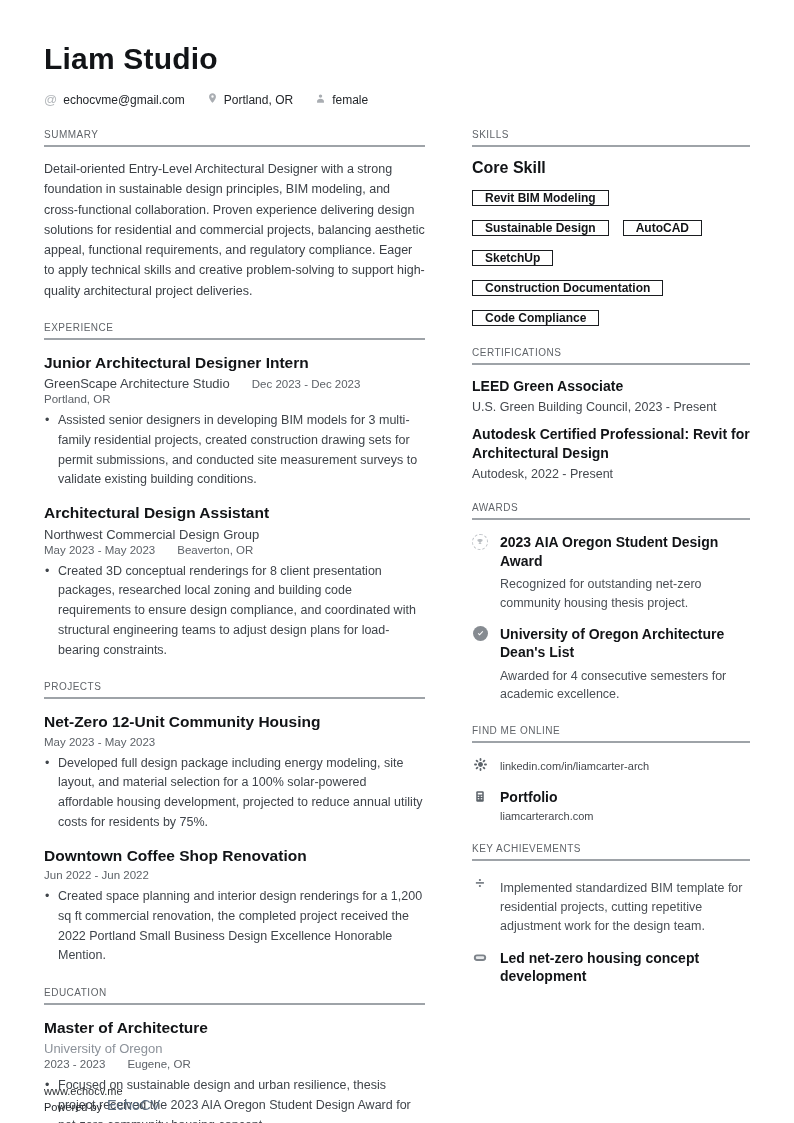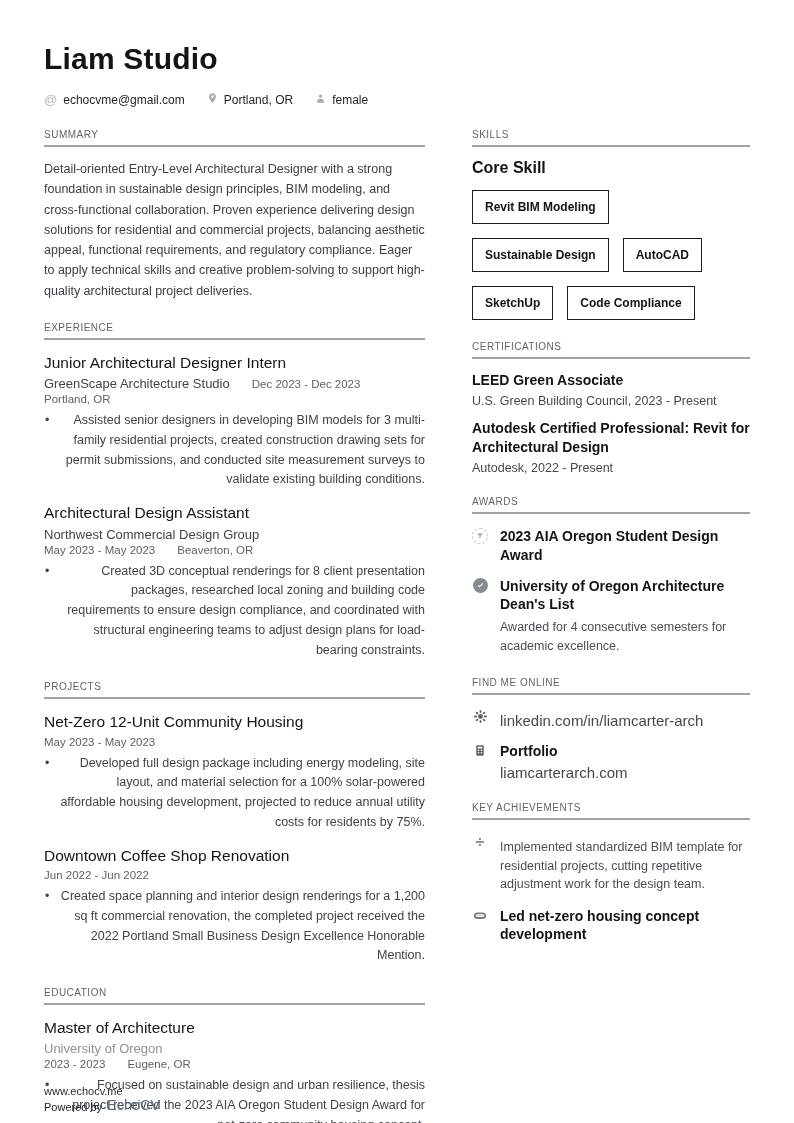--- a/index.html
+++ b/index.html
@@ -28,58 +28,58 @@
   
   .section { margin-top: 21px; }
   .section:first-child { margin-top: 18px; }
   .sec-head { font-size: 10px; letter-spacing: 0.5px; color: #606469; font-weight: 500; }
   .sec-rule { height: 2px; background: #9ea3a8; margin-top: 5px; margin-bottom: 12px; border: none; }
 
   .body-text { font-size: 12.5px; line-height: 1.62; color: #3b4046; }
 
   .item { margin-top: 13px; }
   .item:first-of-type { margin-top: 0; }
-  .item-title { font-size: 15.5px; font-weight: 400; color: #121417; line-height: 1.25; }
+  .item-title { font-size: 15.5px; font-weight: 700; color: #121417; line-height: 1.25; }
   .meta-row { display: flex; flex-wrap: wrap; align-items: baseline; column-gap: 22px; row-gap: 2px; margin-top: 4px; }
   .company { font-size: 13px; color: #3f444a; }
   .company.muted { color: #8c929a; }
   .meta-sm { font-size: 11.5px; color: #5d6268; }
   .meta-block { display: block; width: 100%; }
 
-  ul.bullets { list-style: none; margin-top: 6px; text-align: right; }
+  ul.bullets { list-style: none; margin-top: 6px; }
   ul.bullets li {
     position: relative; padding-left: 14px;
     font-size: 12.5px; line-height: 1.58; color: #3f444a;
     margin-top: 3px;
   }
   ul.bullets li::before { content: "•"; position: absolute; left: 1px; top: 0; color: #3f444a; }
 
   
   .skill-group-title { font-size: 16px; font-weight: 600; color: #121417; margin: 6px 0 13px 0; }
   .chips { display: flex; flex-wrap: wrap; gap: 14px 14px; }
   .chip {
     border: 1.5px solid #1a1d20; background: #fff;
-    padding: 9px 12px; font-size: 12px; font-weight: 700; color: #121417;
+    padding: 0 12px; font-size: 12px; font-weight: 700; color: #121417;
     white-space: nowrap;
   }
 
   
   .cert-item { margin-top: 11px; }
   .cert-item:first-of-type { margin-top: 2px; }
   .cert-name { font-size: 14px; font-weight: 600; color: #121417; line-height: 1.32; }
   .cert-meta { font-size: 12.5px; color: #44484e; margin-top: 5px; }
 
   
   .icon-row { display: flex; gap: 12px; margin-top: 13px; }
   .icon-row:first-of-type { margin-top: 6px; }
   .icon-cell { width: 16px; flex: none; padding-top: 1px; display: flex; justify-content: center; }
   .row-body { flex: 1; min-width: 0; }
   .row-title { font-size: 14px; font-weight: 600; color: #121417; line-height: 1.3; }
   .row-desc { font-size: 12.5px; color: #4a4f55; line-height: 1.5; margin-top: 5px; }
-  .row-url { font-size: 15px; color: #44484e; margin-top: 4px; }
+  .row-url { font-size: 11px; color: #44484e; margin-top: 4px; }
 
   .dashed-circle {
     width: 16px; height: 16px; border: 1px dashed #c0c4c8; border-radius: 50%;
     display: flex; align-items: center; justify-content: center; flex: none;
   }
   .check-circle {
     width: 15px; height: 15px; background: #868b91; border-radius: 50%;
     display: flex; align-items: center; justify-content: center; flex: none;
   }
   .divide-glyph { font-size: 16px; font-weight: 700; color: #7d838a; line-height: 1; }
@@ -213,20 +213,21 @@
 
       <div class="section">
         <div class="sec-head">SKILLS</div>
         <div class="sec-rule"></div>
         <div class="skill-group-title">Core Skill</div>
         <div class="chips">
           <span class="chip">Revit BIM Modeling</span>
           <span class="chip">Sustainable Design</span>
           <span class="chip">AutoCAD</span>
           <span class="chip">SketchUp</span>
+          <span class="chip">Construction Documentation</span>
           <span class="chip">Code Compliance</span>
         </div>
       </div>
 
       <div class="section">
         <div class="sec-head">CERTIFICATIONS</div>
         <div class="sec-rule"></div>
         <div class="cert-item">
           <div class="cert-name">LEED Green Associate</div>
           <div class="cert-meta">U.S. Green Building Council, 2023 - Present</div>
@@ -244,20 +245,21 @@
         <div class="icon-row">
           <div class="icon-cell">
             <span class="dashed-circle">
               <svg width="8" height="8" viewBox="0 0 16 16">
                   <path fill="#b9bdc1" d="M5 2h6v1h2v2c0 1.2-.9 2.1-2.1 2.2A3.2 3.2 0 0 1 9 9v1.4h1.6V12H5.4v-1.6H7V9a3.2 3.2 0 0 1-1.9-1.8C3.9 7.1 3 6.2 3 5V3h2V2z"></path>
                 </svg>
             </span>
           </div>
           <div class="row-body">
             <div class="row-title">2023 AIA Oregon Student Design Award</div>
+            <div class="row-desc">Recognized for outstanding net-zero community housing thesis project.</div>
           </div>
         </div>
 
         <div class="icon-row">
           <div class="icon-cell">
             <span class="check-circle">
               <svg width="9" height="9" viewBox="0 0 16 16">
                   <path fill="#ffffff" d="M6.3 11.4 3.2 8.3l1.2-1.2 1.9 1.9 5.3-5.3 1.2 1.2z"></path>
                 </svg>
             </span>

